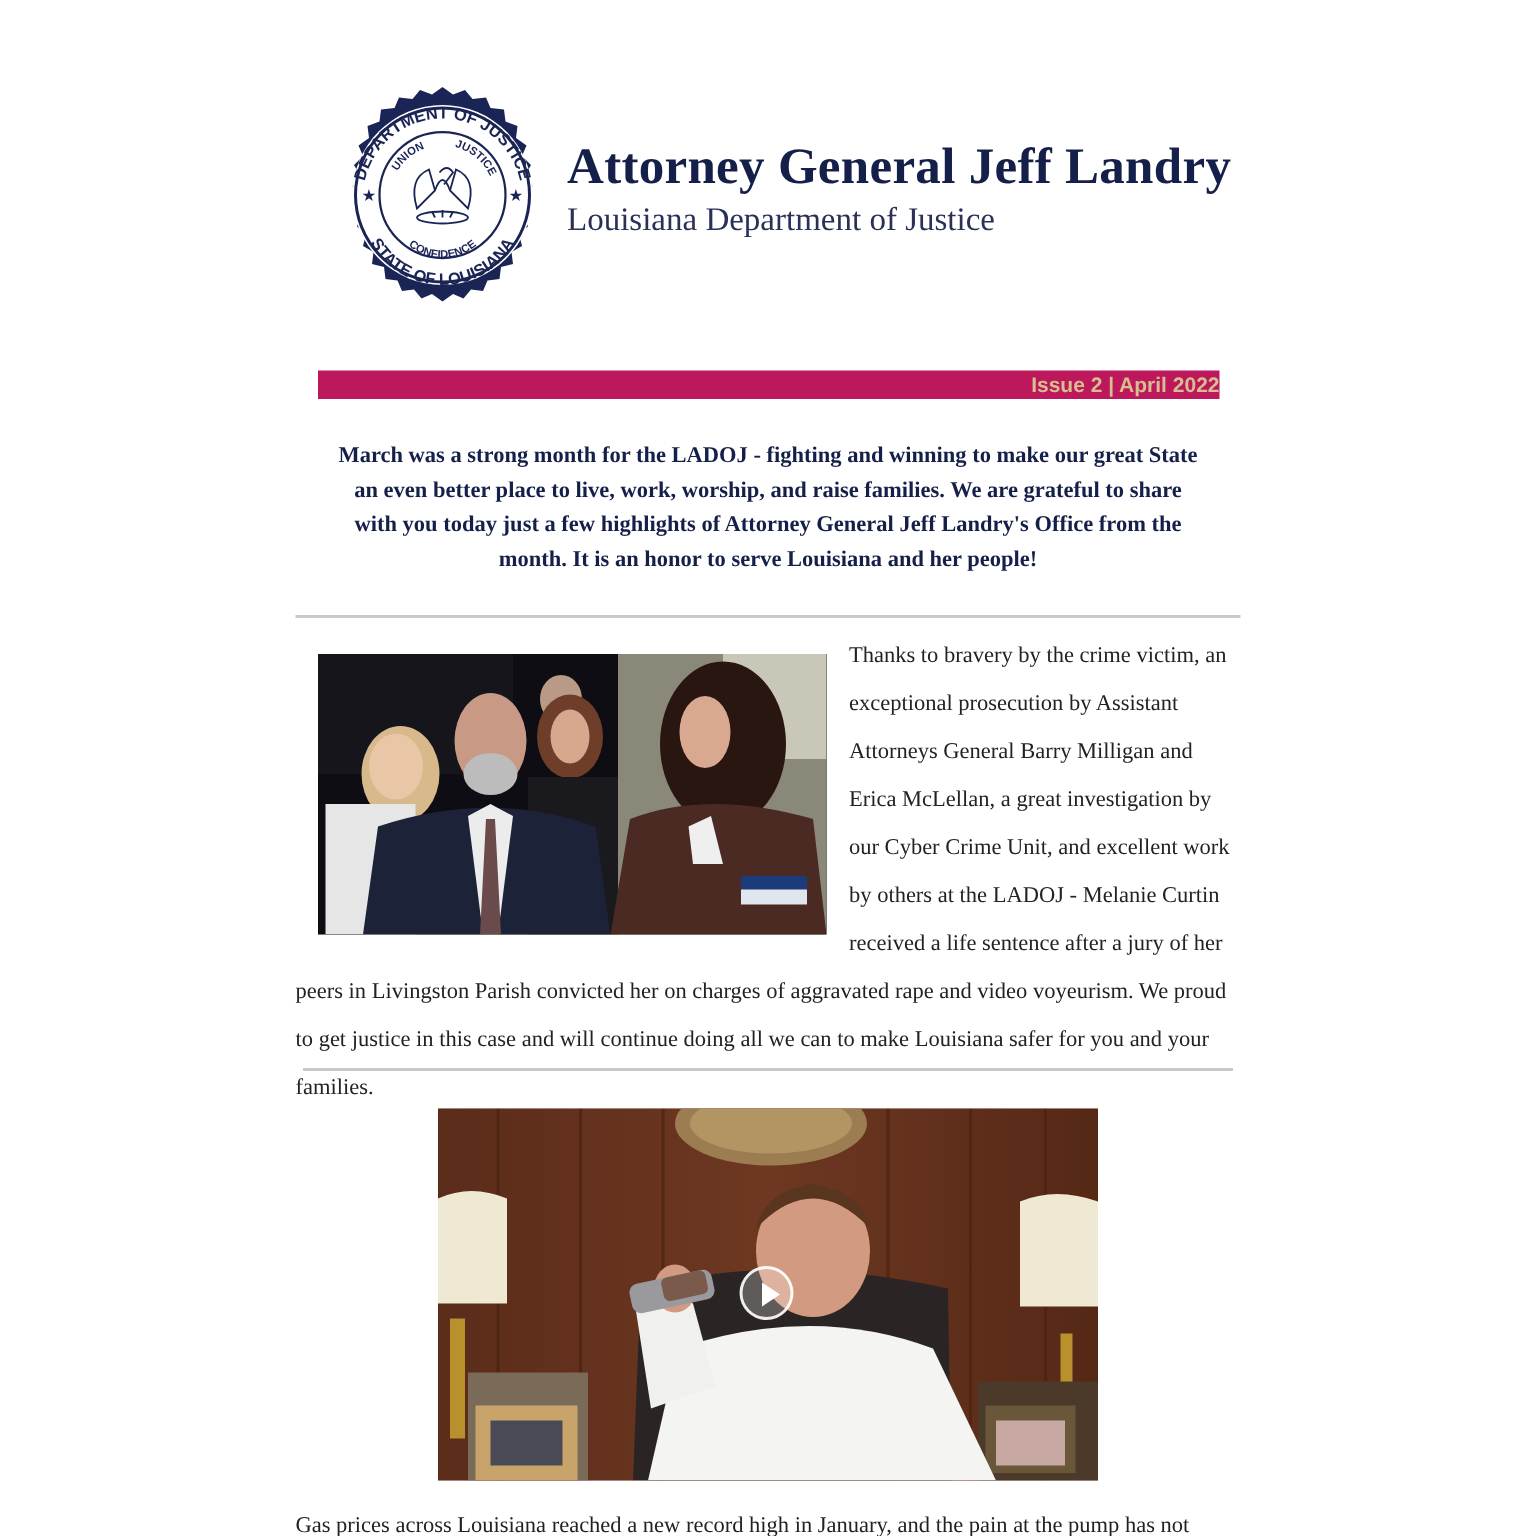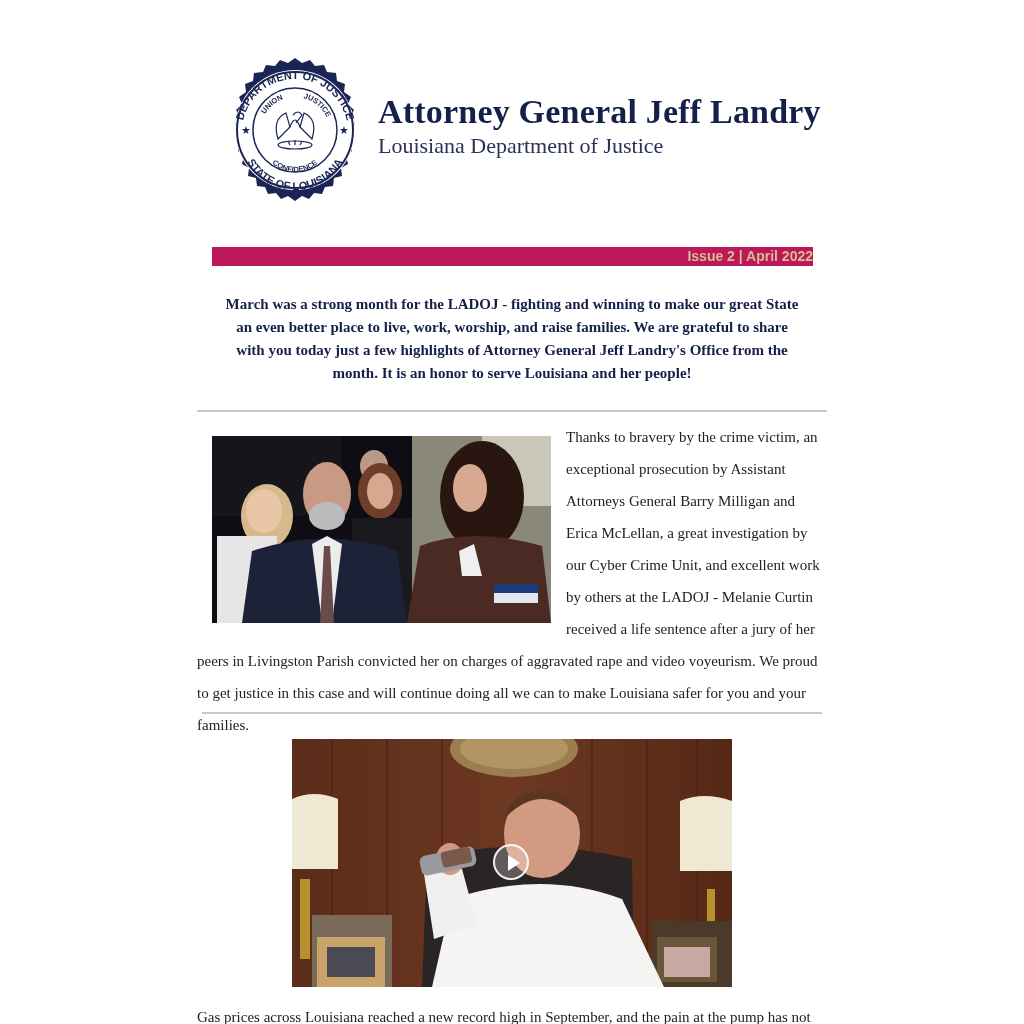--- a/index.html
+++ b/index.html
@@ -154,14 +154,14 @@
     <ellipse cx="158" cy="120" rx="14" ry="16" fill="#d29a80"></ellipse>
     <rect x="128" y="112" width="56" height="20" rx="6" fill="#9a9a9e" transform="rotate(-12 156 122)"></rect>
     <rect x="150" y="112" width="30" height="16" rx="4" fill="#7a5a4a" transform="rotate(-12 156 122)"></rect>
   </svg>
   <div class="play-btn">
     <span></span>
   </div>
 </div>
 
 <div class="story2">
-  <span>Gas prices across Louisiana reached a new record high in September, and the pain at the pump has not</span>
+  <span>Gas prices across Louisiana reached a new record high in January, and the pain at the pump has not</span>
 </div>
 
 </body></html>

